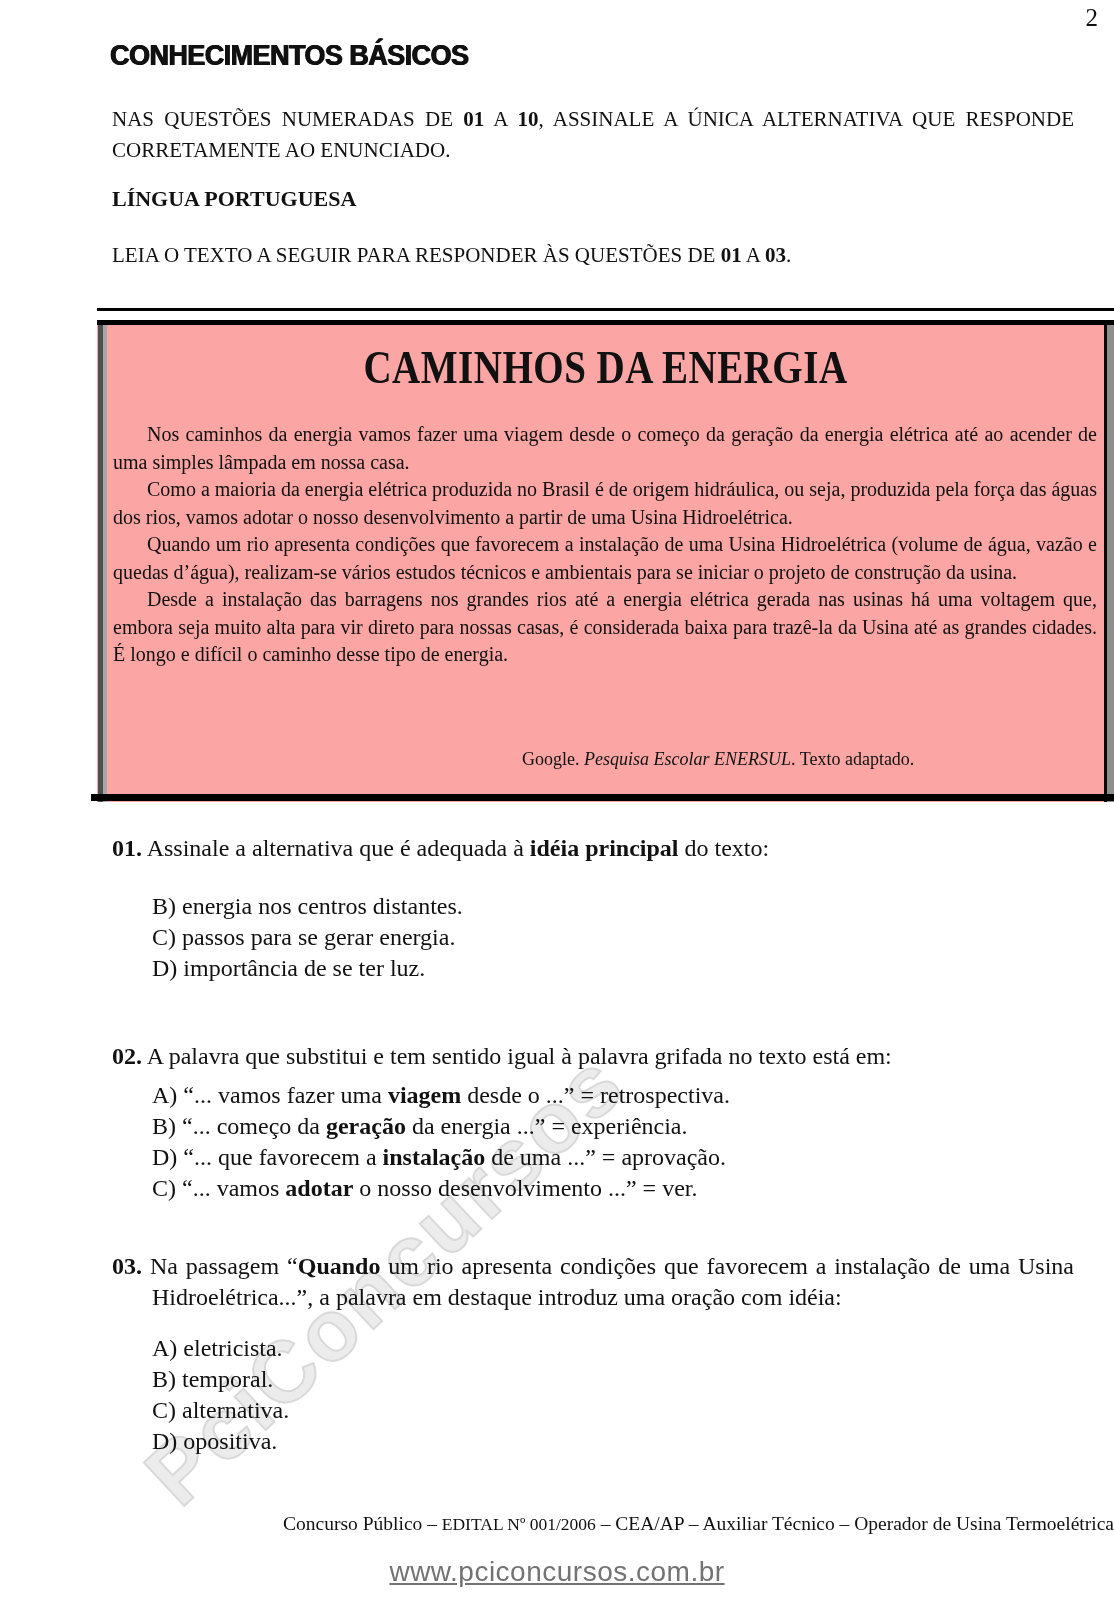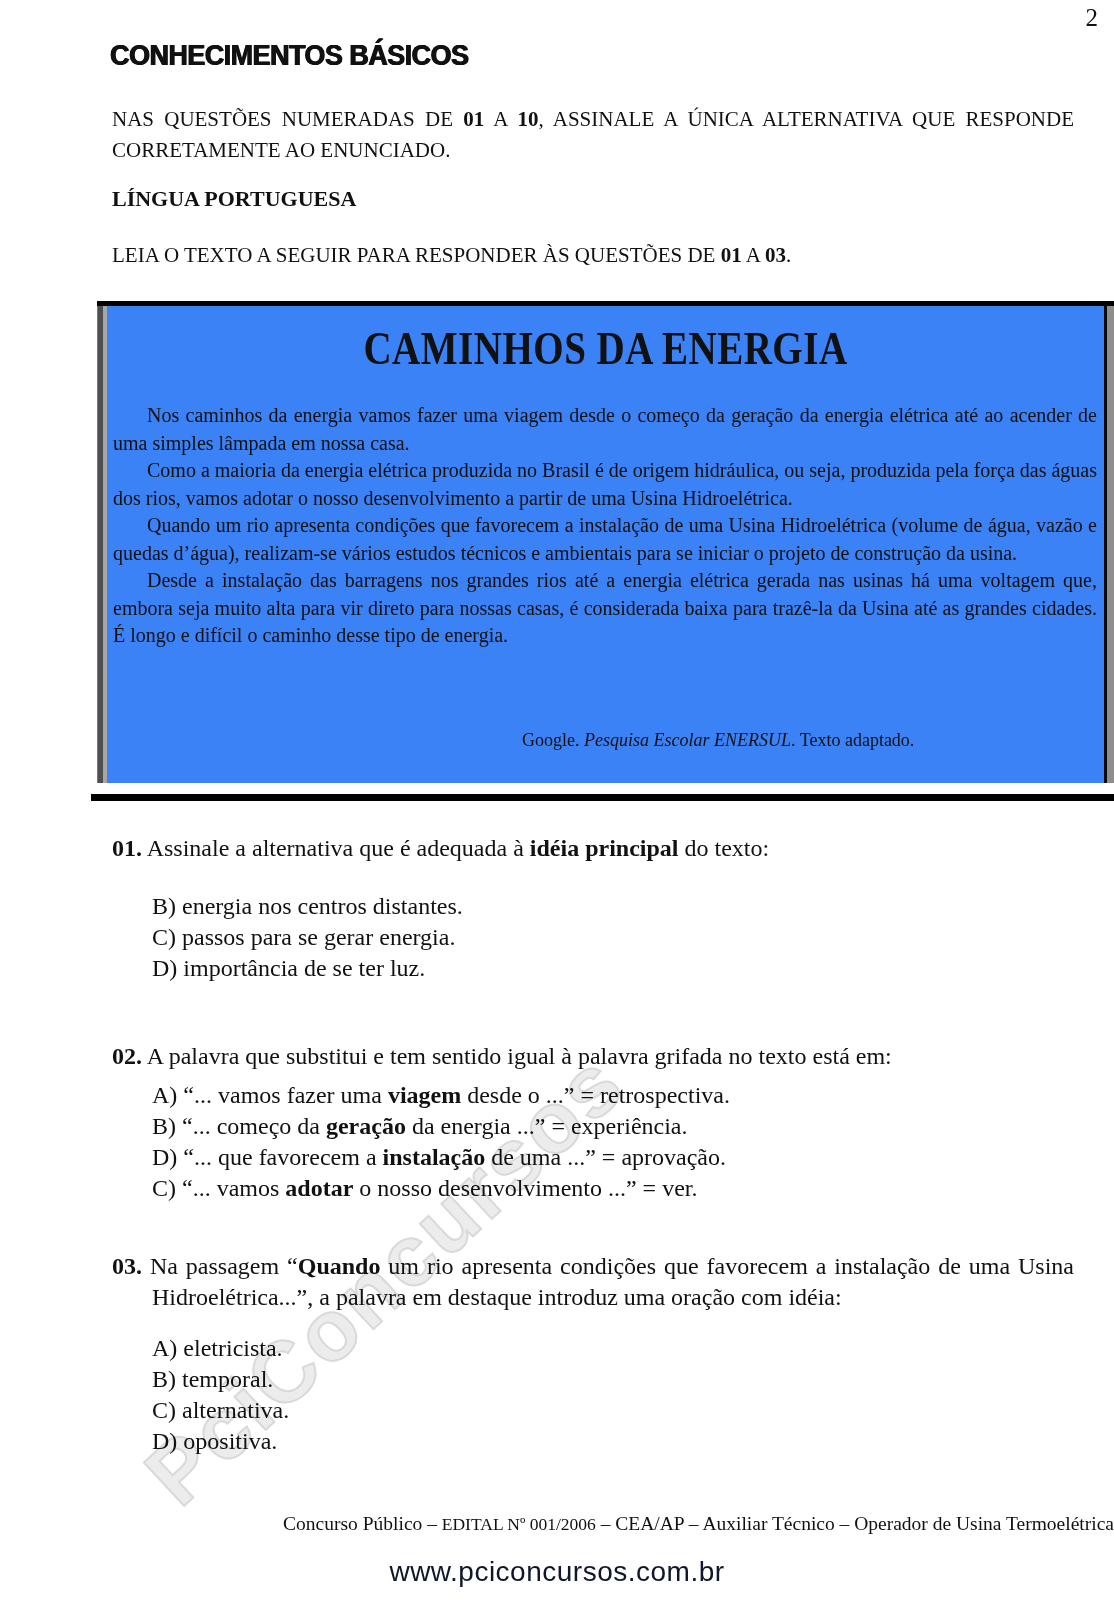--- a/index.html
+++ b/index.html
@@ -13,21 +13,21 @@
     position:absolute;left:110px;top:38px;
     font-family:"Liberation Sans",sans-serif;font-weight:900;font-size:28px;
     letter-spacing:-0.5px;transform:scale(0.96,1.08);transform-origin:0 0;
     text-shadow:0.8px 0 0 #111, -0.4px 0 0 #111;
   }
   .intro{position:absolute;left:112px;top:83px;width:962px;font-size:21px;line-height:31px;text-align:justify;}
   .subject{position:absolute;left:112px;top:186px;font-size:22px;font-weight:bold;}
   .lead{position:absolute;left:112px;top:222px;font-size:21px;}
 
   .rule-top{position:absolute;left:97px;top:308px;width:1017px;height:3px;background:#000;}
-  .textbox{position:absolute;left:97px;top:301px;width:1017px;height:477px;border-top:5px solid #000;background:#3b82f6;}
+  .textbox{position:absolute;left:97px;top:320px;width:1017px;height:477px;border-top:5px solid #000;background:#fca5a5;}
   .stripe-dark{position:absolute;left:1px;top:0;bottom:0;width:5px;background:#4f4f4f;}
   .stripe-light{position:absolute;left:6px;top:0;bottom:0;width:4px;background:#a6a6a6;}
   .right-line{position:absolute;right:7px;top:0;bottom:0;width:3px;background:#0a0a0a;}
   .right-shadow{position:absolute;right:0;top:0;bottom:0;width:7px;background:#8e8e8e;}
   .box-title{margin:19px 0 0 0;text-align:center;font-size:42px;font-weight:bold;letter-spacing:0.5px;transform:scale(0.93,1.08);}
   .box-body{position:absolute;left:16px;top:96px;width:984px;}
   .box-body p{margin:0;font-size:20px;line-height:27.5px;text-align:justify;text-indent:34px;}
   .citation{position:absolute;left:425px;top:424px;font-size:18px;white-space:nowrap;}
   .rule-bottom{position:absolute;left:91px;top:794px;width:1023px;height:7px;background:#000;}
 
@@ -117,15 +117,15 @@
     <ul class="options">
       <li>A) eletricista.</li>
       <li>B) temporal.</li>
       <li>C) alternativa.</li>
       <li>D) opositiva.</li>
     </ul>
   </div>
 
   <div class="footer-line"><span>Concurso Público – </span><span class="edital">EDITAL Nº 001/2006</span><span> – CEA/AP –  Auxiliar Técnico – Operador de Usina Termoelétrica</span></div>
 
-  <a class="site-url" href="#" title="www.pciconcursos.com.br" style="color: #0f172a;">www.pciconcursos.com.br</a>
+  <a class="site-url" href="#" title="www.pciconcursos.com.br" style="color: #737373; text-decoration: underline;">www.pciconcursos.com.br</a>
 
 </div>
 
 </body></html>

